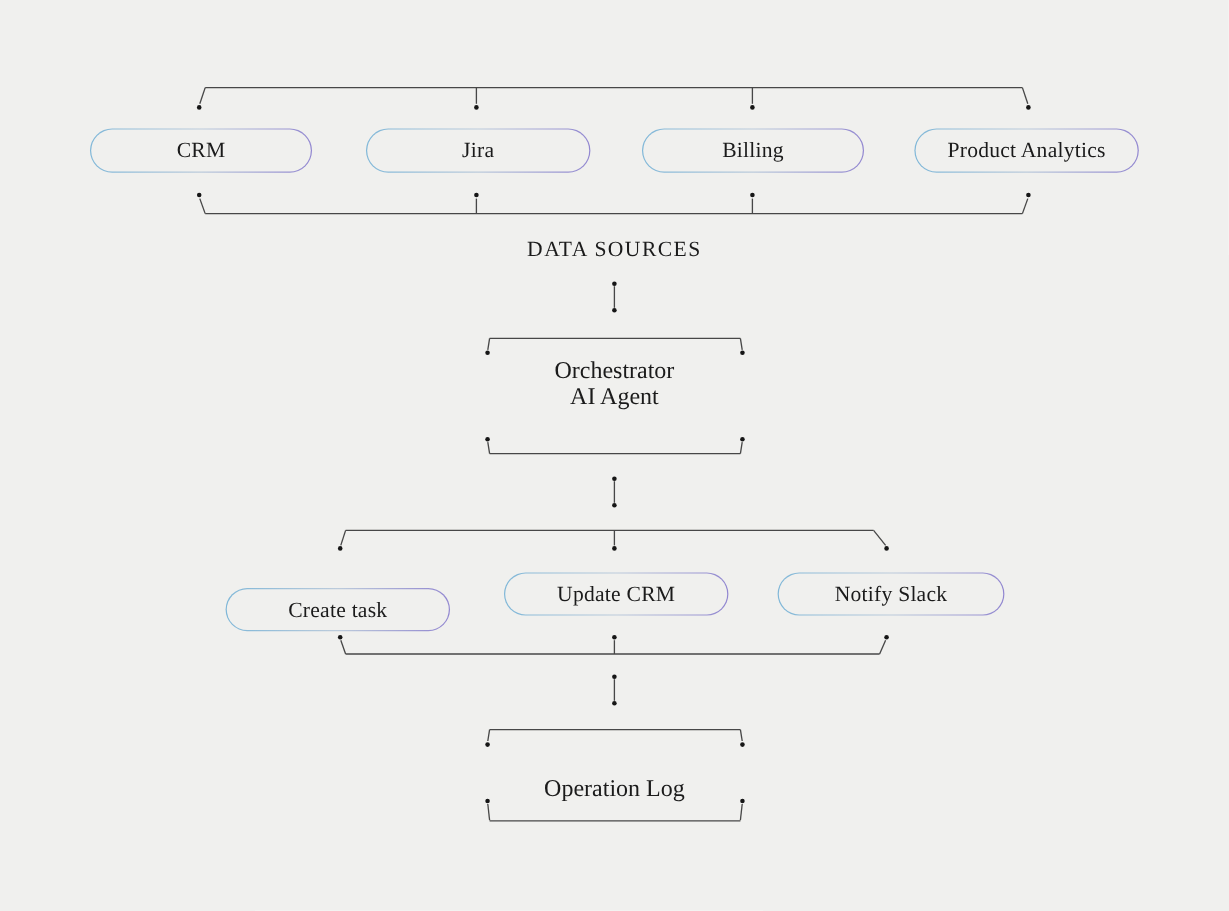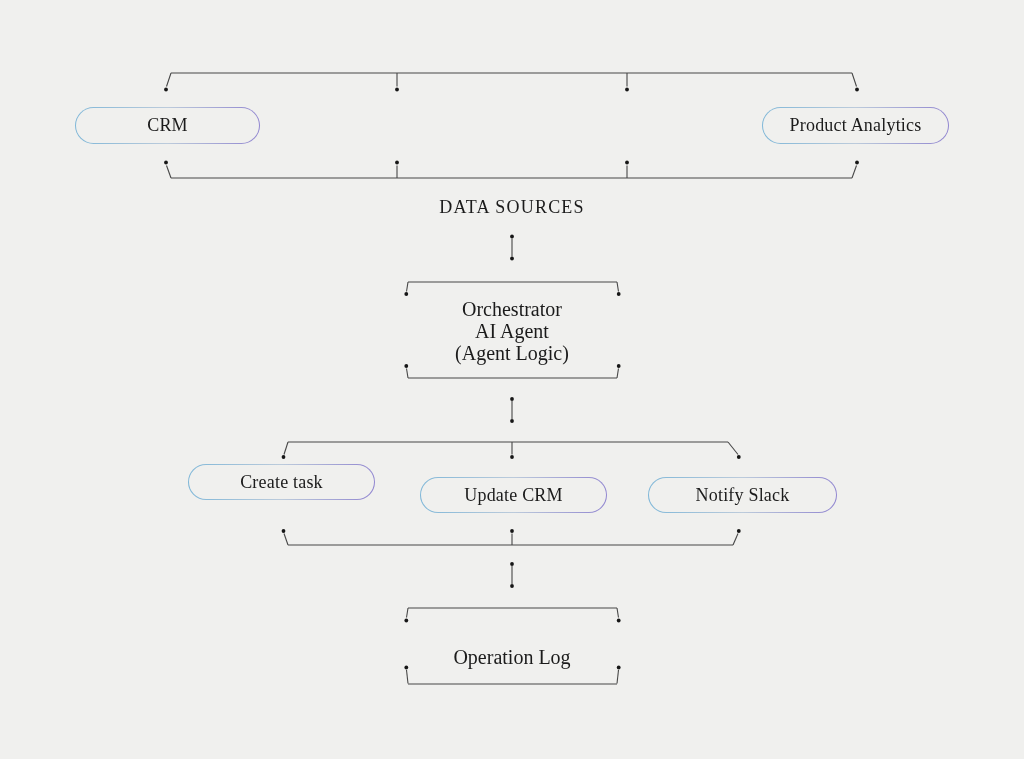--- a/index.html
+++ b/index.html
@@ -150,33 +150,38 @@
         <path d="M406.5 670 L408 683.5"></path>
       <circle cx="618.7" cy="667.5" r="1.9"></circle>
         <path d="M618.5 670 L617 683.5"></path>
       <path d="M408 684 H617"></path>
     </g>
   </svg>
 
   <div class="pill" style="left:75px;top:107px;width:185px;height:37px;">
     <div class="pill-inner">CRM</div>
   </div>
+  <div class="pill" style="left:305px;top:107px;width:187px;height:37px;">
+    <div class="pill-inner">Jira</div>
+  </div>
+  <div class="pill" style="left:535px;top:107px;width:185px;height:37px;">
+    <div class="pill-inner">Billing</div>
+  </div>
   <div class="pill" style="left:762px;top:107px;width:187px;height:37px;">
     <div class="pill-inner">Product Analytics</div>
   </div>
 
   <div class="caps-label" style="left:0;top:197px;width:1024px;">DATA SOURCES</div>
 
   <div class="node-text" style="left:362px;top:298px;width:300px;">
     <div>Orchestrator</div>
     <div>AI Agent</div>
-    <div>(Agent Logic)</div>
   </div>
 
-  <div class="pill" style="left:188px;top:464px;width:187px;height:36px;text-align:right;">
+  <div class="pill" style="left:188px;top:490px;width:187px;height:36px;text-align:right;">
     <div class="pill-inner">Create task</div>
   </div>
   <div class="pill" style="left:648px;top:477px;width:189px;height:36px;">
     <div class="pill-inner">Notify Slack</div>
   </div>
   <div class="pill" style="left:420px;top:477px;width:187px;height:36px;">
     <div class="pill-inner">Update CRM</div>
   </div>
 
   <div class="node-text" style="left:362px;top:646px;width:300px;">

